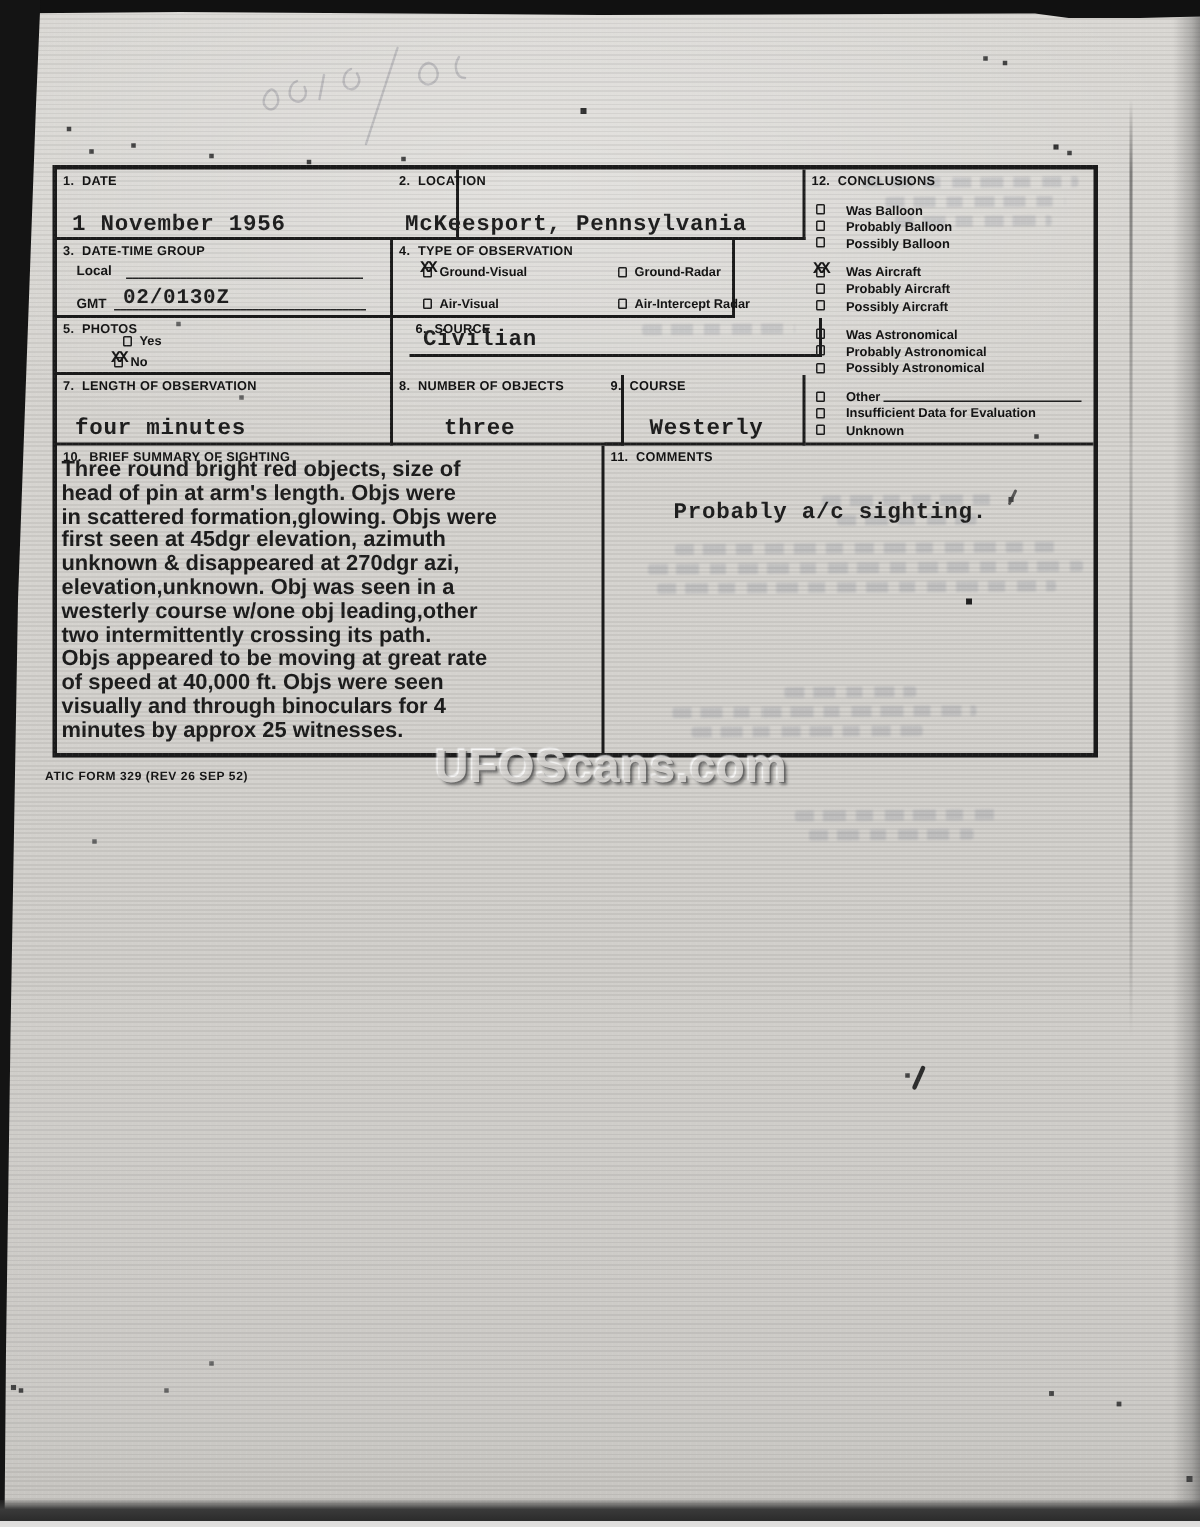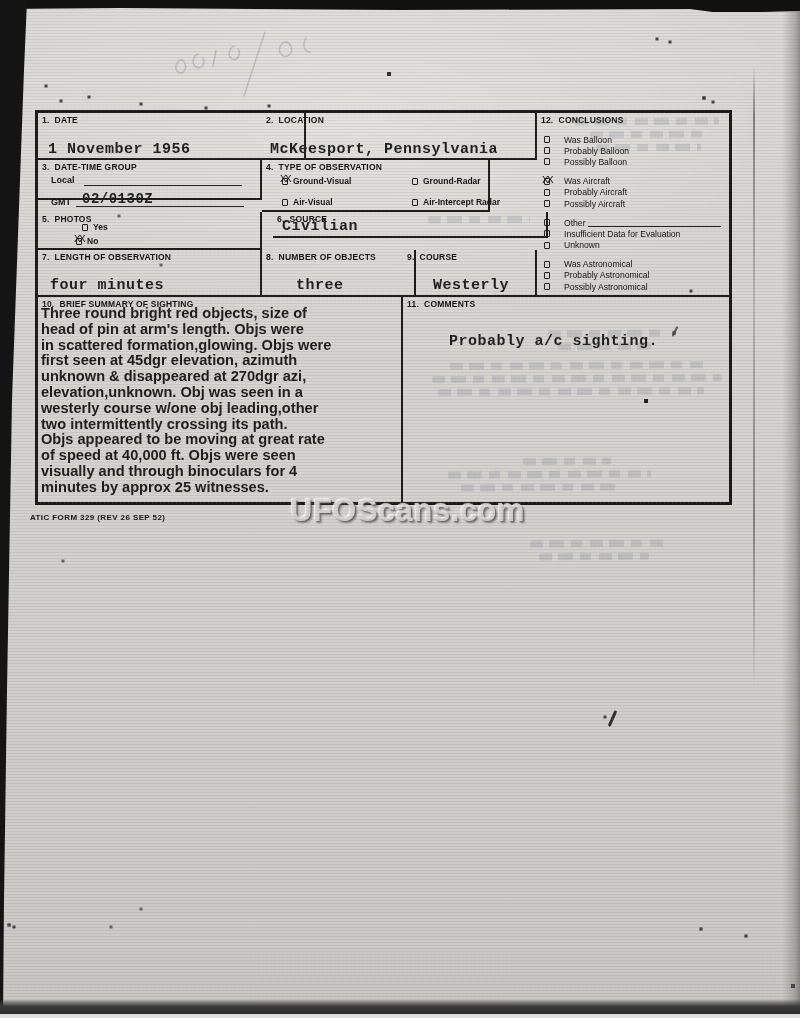--- a/index.html
+++ b/index.html
@@ -48,29 +48,29 @@
   
   #card{position:absolute;left:35px;top:110px;width:697px;height:395px;border:3px solid #1b1b1b}
   .cell{position:absolute;font-size:8.5px;font-weight:bold}
   .b-r{border-right:2px solid #1c1c1c}
   .b-b{border-bottom:2px solid #1c1c1c}
   .lbl{position:absolute;left:4px;top:2px;font-size:8.5px;font-weight:bold;letter-spacing:.2px;color:#141414;white-space:pre}
   .tw{position:absolute;font-family:"Liberation Mono","DejaVu Sans Mono",monospace;font-weight:bold;color:var(--type);letter-spacing:.5px}
   .val{font-size:15px}
   .cbx{display:inline-block;width:6px;height:7px;border:1.5px solid #1d1d1d;border-radius:1px;flex:none}
   .opt{position:relative;display:flex;align-items:center;gap:5px;white-space:pre}
-  .opt-xx{position:absolute;left:-2px;top:-3px;font-family:"Liberation Mono",monospace;font-weight:normal;font-size:11px;letter-spacing:-1.5px;color:#161616}
+  .opt-xx{position:absolute;left:-2px;top:-3px;font-family:"Liberation Mono",monospace;font-weight:bold;font-size:11px;letter-spacing:-1.5px;color:#161616}
   .opt-label{font-size:8.5px;font-weight:bold;color:#141414}
   
   #concl-list{position:absolute;left:5px;top:21px;right:4px}
   .c-group{margin-bottom:8px}
   .c-row{position:relative;display:flex;align-items:center;height:11.2px;padding-left:2px}
   .c-row .cbx{margin-right:14px}
   .c-row .opt-xx{left:0;top:-2px}
-  .c-label{font-size:8.6px;font-weight:normal;color:#131313;white-space:nowrap}
+  .c-label{font-size:8.6px;font-weight:bold;color:#131313;white-space:nowrap}
   .fill-line{flex:1 1 auto;border-bottom:1.5px solid #222;height:8px;margin:0 4px 0 2px}
   
   .dtg-line{position:absolute;height:0;border-bottom:1.6px solid #262626}
   .small-lbl{position:absolute;font-size:9px;font-weight:bold;color:#141414}
   
   #summary-text{position:absolute;left:3px;top:9px;font-family:Liberation Sans, sans-serif;
     font-weight:bold;font-size:14.6px;line-height:15.8px;letter-spacing:0;color:#1d1d1d;white-space:pre;overflow:visible}
   #grain{position:absolute;inset:0;pointer-events:none;opacity:.05;
     background:repeating-linear-gradient(0deg,#000 0 1px,transparent 1px 3px),repeating-linear-gradient(90deg,#fff 0 1px,transparent 1px 4px)}
 </style>
@@ -128,21 +128,21 @@
     <div class="cell b-r b-b" style="left:0;top:0;width:268px;height:47px">
       <span class="lbl">1.  DATE</span>
       <span class="tw val" style="left:10px;bottom:0">1 November 1956</span>
     </div>
 
     <div class="cell b-r b-b" style="left:224px;top:0;width:275px;height:47px">
       <span class="lbl">2.  LOCATION</span>
       <span class="tw val" style="left:8px;bottom:0">McKeesport, Pennsylvania</span>
     </div>
 
-    <div class="cell b-r b-b" style="left:0;top:47px;width:224px;height:40px">
+    <div class="cell b-r b-b" style="left:0;top:47px;width:224px;height:52px">
       <span class="lbl">3.  DATE-TIME GROUP</span>
       <span class="small-lbl" style="left:13px;top:15px">Local</span>
       <span class="dtg-line" style="left:46px;top:25px;width:158px"></span>
       <span class="small-lbl" style="left:13px;top:37px">GMT</span>
       <span class="dtg-line" style="left:38px;top:46px;width:168px"></span>
       <span class="tw" style="left:44px;top:31px;font-size:14px">02/0130Z</span>
     </div>
 
     <div class="cell b-r b-b" style="left:224px;top:47px;width:228px;height:52px">
       <span class="lbl">4.  TYPE OF OBSERVATION</span>
@@ -236,49 +236,49 @@
           <div class="c-row">
               <span class="cbx"></span>
               <span class="opt-xx"></span>
               <span class="c-label">Possibly Aircraft</span>
             </div>
         </div>
         <div class="c-group">
           <div class="c-row">
               <span class="cbx"></span>
               <span class="opt-xx"></span>
+              <span class="c-label">Was Astronomical</span>
+            </div>
+          <div class="c-row">
+              <span class="cbx"></span>
+              <span class="opt-xx"></span>
+              <span class="c-label">Probably Astronomical</span>
+            </div>
+          <div class="c-row">
+              <span class="cbx"></span>
+              <span class="opt-xx"></span>
+              <span class="c-label">Possibly Astronomical</span>
+            </div>
+        </div>
+        <div class="c-group">
+          <div class="c-row">
+              <span class="cbx"></span>
+              <span class="opt-xx"></span>
               <span class="c-label">Other</span>
               <span class="fill-line"></span>
             </div>
           <div class="c-row">
               <span class="cbx"></span>
               <span class="opt-xx"></span>
               <span class="c-label">Insufficient Data for Evaluation</span>
             </div>
           <div class="c-row">
               <span class="cbx"></span>
               <span class="opt-xx"></span>
               <span class="c-label">Unknown</span>
-            </div>
-        </div>
-        <div class="c-group">
-          <div class="c-row">
-              <span class="cbx"></span>
-              <span class="opt-xx"></span>
-              <span class="c-label">Was Astronomical</span>
-            </div>
-          <div class="c-row">
-              <span class="cbx"></span>
-              <span class="opt-xx"></span>
-              <span class="c-label">Probably Astronomical</span>
-            </div>
-          <div class="c-row">
-              <span class="cbx"></span>
-              <span class="opt-xx"></span>
-              <span class="c-label">Possibly Astronomical</span>
             </div>
         </div>
       </div>
     </div>
 
     <div class="cell b-r" style="left:0;top:184px;width:365px;height:205px">
       <span class="lbl">10.  BRIEF SUMMARY OF SIGHTING</span>
       <div id="summary-text">Three round bright red objects, size of
 head of pin at arm's length. Objs were
 in scattered formation,glowing. Objs were

